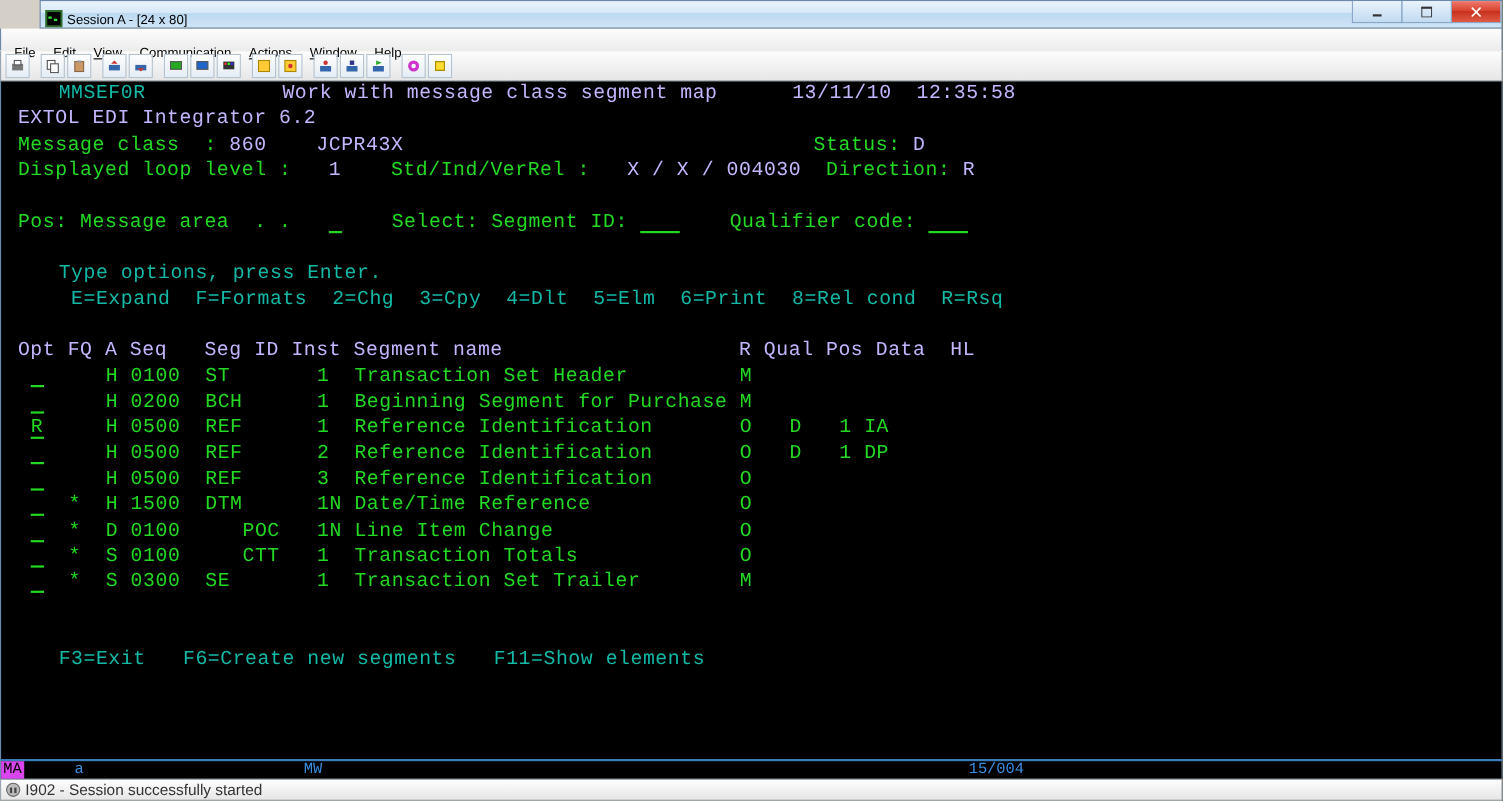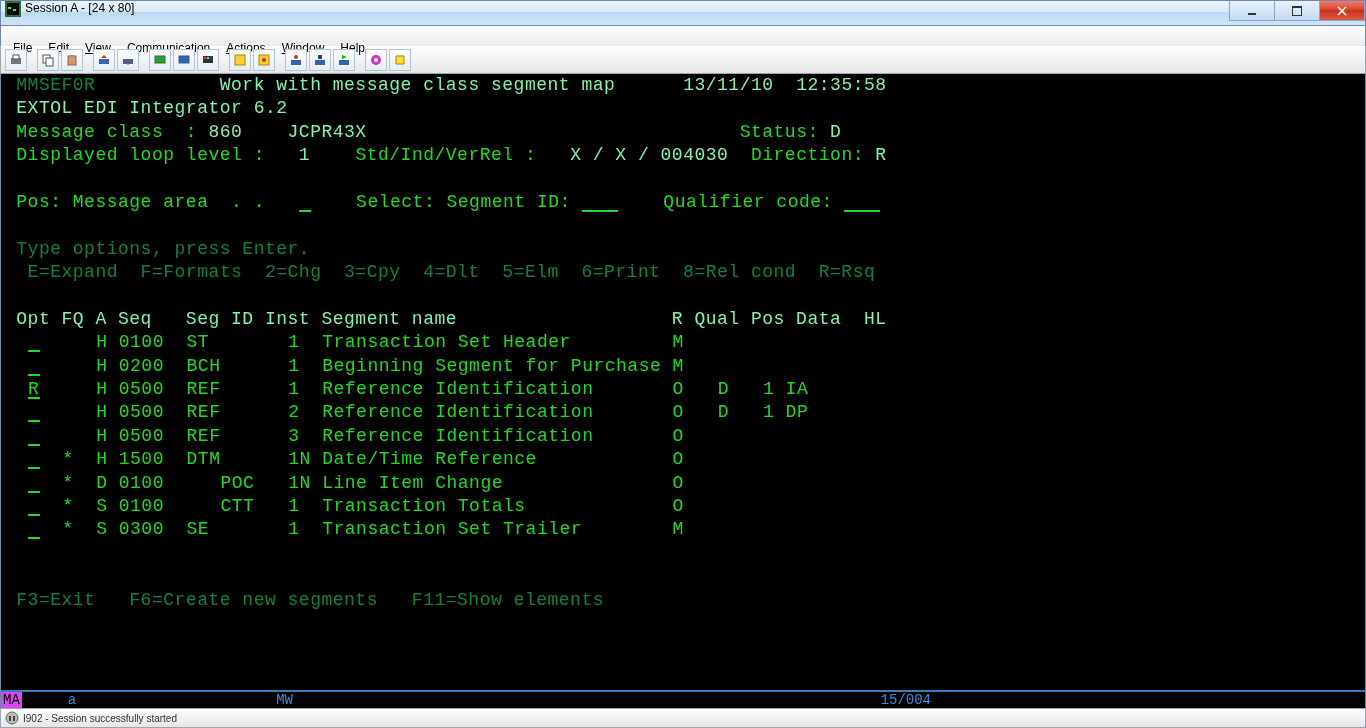--- a/index.html
+++ b/index.html
@@ -11,23 +11,24 @@
     font-size: 12px;
     overflow: hidden;
     position: relative;
   }
   
   .titlebar {
     height: 26px;
     background: linear-gradient(to bottom, #eaf3fb 0%, #d7e8f8 45%, #bcd9f0 46%, #cfe4f7 100%);
     border: 1px solid #6b8aab;
     display: flex;
-    align-items: flex-start;
+    align-items: flex-end;
     padding-left: 4px;
     position: relative;
+    margin-left: 36px;
   }
   .titlebar .app-icon { width: 16px; height: 16px; margin-right: 4px; }
   .titlebar .title-text { color: #000; font-size: 12px; }
   .win-buttons { position: absolute; right: 0; top: 0; height: 20px; display: flex; }
   .win-btn {
     width: 46px; height: 20px;
     background: linear-gradient(to bottom, #e9f2fb, #c1dbf2);
     border: 1px solid #8aa7c7;
     border-top: none;
     display: flex; align-items: center; justify-content: center;
@@ -83,23 +84,23 @@
     border-left: 1px solid #6b8aab;
     border-right: 1px solid #6b8aab;
     font-family: "Courier New", monospace;
     font-size: 18px;
     line-height: 23.4px;
     color: #23d923;
     letter-spacing: 0.5px;
     padding-left: 4px;
     white-space: pre;
   }
-  .terminal .blue { color: #15803d; }
+  .terminal .blue { color: #14b8a6; margin-left: 37px; }
   .terminal .green { color: #23d923; }
-  .terminal .white { color: #86efac; text-align: center; }
+  .terminal .white { color: #c4b5fd; text-align: center; }
   .terminal .row { height: 23.4px; display: flex; }
   .ulspace { border-bottom: 2px solid #23d923; display: inline-block; height: 21px; }
   .ulspace.w3 { width: 36px; }
   
   .oia {
     position: absolute;
     bottom: 20px; left: 0; right: 0;
     height: 18px;
     background: #000;
     border-top: 2px solid #3a7db8;
@@ -120,21 +121,21 @@
   
   .statusbar {
     position: absolute;
     bottom: 0; left: 0; right: 0;
     height: 20px;
     background: linear-gradient(to bottom, #fdfdfd, #e6e6e6);
     border: 1px solid #9aa7b3;
     display: flex;
     align-items: center;
     padding-left: 4px;
-    font-size: 10px;
+    font-size: 14px;
     color: #333;
   }
   .statusbar .sb-icon { width: 14px; height: 14px; margin-right: 4px; }
   
   .opt-cell {
     display: inline-block;
     width: 12px;
     border-bottom: 2px solid #23d923;
     height: 21px;
     text-align: center;

